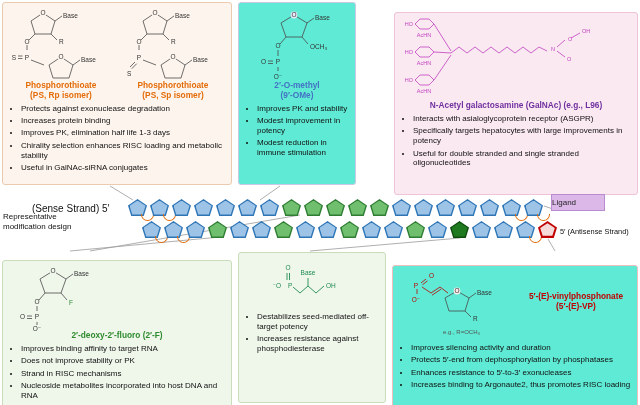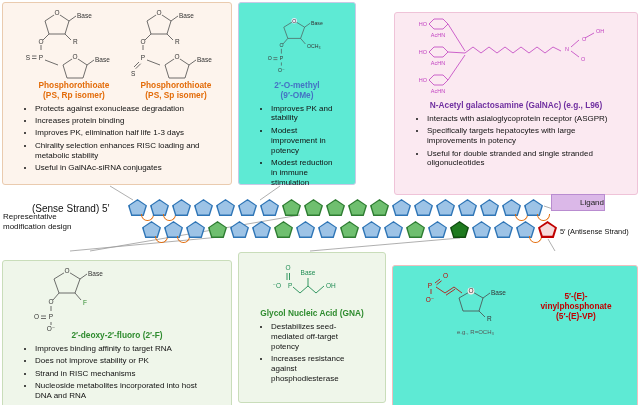--- a/index.html
+++ b/index.html
@@ -1,20 +1,20 @@
 <!DOCTYPE html>
 <html><head>
 <meta charset="utf-8">
 <style>
   html,body{margin:0;padding:0;background:#fff}
   body{font-family:"Liberation Sans","DejaVu Sans",sans-serif;color:#222}
   #figure{position:relative;width:640px;height:405px;background:#fff;overflow:hidden}
 
   
-  .panel{position:absolute;box-sizing:border-box;border:1px solid;border-radius:3px;padding:4px 20px;z-index:2}
+  .panel{position:absolute;box-sizing:border-box;border:1px solid;border-radius:3px;padding:4px 6px;z-index:2}
   .p-ps {left:2px;  top:2px;  width:230px;height:183px;background:#FDF4ED;border-color:#EACBAF}
   .p-ome{left:238px;top:2px;  width:118px;height:183px;background:#5eead4;border-color:#C9C9E6}
   .p-gal{left:394px;top:12px;  width:244px;height:183px;background:#FBE9F1;border-color:#EFC3D8}
   .p-f  {left:2px;  top:260px;width:230px;height:151px;background:#EFF6EA;border-color:#C9DDBA}
   .p-gna{left:238px;top:252px;width:148px;height:151px;background:#EFF6EA;border-color:#C9DDBA}
   .p-vp {left:392px;top:265px;width:246px;height:151px;background:#5eead4;border-color:#EFBFBF}
 
   .plabel{font-weight:bold;font-size:8.3px;line-height:1.18;text-align:center}
   .c-or{color:#E36C0A}.c-bl{color:#4472C4}.c-pu{color:#7030A0}.c-gr{color:#2E8B2E}.c-rd{color:#C00000}
 
@@ -28,21 +28,21 @@
   .vp-top{display:flex;align-items:flex-start}
   .vp-top .plabel{flex:1;margin-top:22px}
 
   
   .mid-label{position:absolute;z-index:3;color:#111}
   #sense-label{left:32px;top:203px;width:96px;text-align:left;font-size:10px}
   #design-label{left:3px;top:212px;width:92px;font-size:8px;line-height:1.25}
   #antisense-label{left:560px;top:227px;font-size:7.4px;white-space:nowrap}
   #ligand{position:absolute;left:551px;top:194px;width:52px;height:15px;z-index:3;
           background:#DBB8E8;border:1px solid #B98CD0;border-radius:0;
-          font-size:8px;text-align:right;line-height:15px;color:#222}
+          font-size:8px;text-align:left;line-height:15px;color:#222}
 
   .strand{position:absolute;display:flex;gap:3px;z-index:3}
   #sense-cells{left:128px;top:199px}
   #antisense-cells{left:142px;top:221px}
   .cell{position:relative;width:19px;height:17px;flex:0 0 auto}
   .pent,.pent-in{clip-path:polygon(50% 0,100% 38%,83% 100%,17% 100%,0 38%)}
   .pent{position:absolute;left:0;top:0;right:0;bottom:0;background:#2E75B6}
   .pent-in{position:absolute;left:1.5px;top:1.5px;right:1.5px;bottom:1.5px;background:#9DC3E6}
   .t-g  .pent{background:#2E7D32}.t-g  .pent-in{background:#6FBF6F}
   .t-dg .pent{background:#0F4D0F}.t-dg .pent-in{background:#1F7A1F}
@@ -467,23 +467,20 @@
         </g>
         <g font-size="6.5" fill="#1F8C54">
           <text x="14" y="31" text-anchor="end">⁻O</text>
           <text x="21" y="31">P</text>
           <text x="21" y="13" text-anchor="middle">O</text>
           <text x="41" y="18" text-anchor="middle">Base</text>
           <text x="59" y="31">OH</text>
         </g>
       </svg>
     </div>
-    <div class="plabel c-gr">
-      <span>Glycol Nucleic Acid (GNA)</span>
-    </div>
     <ul class="bullets">
       <li>Destabilizes seed-mediated off-target potency</li>
       <li>Increases resistance against phosphodiesterase</li>
     </ul>
   </div>
 
   <div class="panel p-vp">
     <div class="vp-top">
       <svg class="struct" width="122" height="70" viewBox="0 0 122 70">
         <g stroke="#C00000" stroke-width="0.8" fill="none">
@@ -509,15 +506,21 @@
           <text x="78" y="25" fill="#333">Base</text>
           <text x="74" y="51" fill="#333">R</text>
           <text x="44" y="64" fill="#555" font-size="6">e.g., R=OCH₃</text>
         </g>
       </svg>
       <div class="plabel c-rd">
         <span>5′-(E)-vinylphosphonate</span><br>
         <span>(5′-(E)-VP)</span>
       </div>
     </div>
+    <ul class="bullets">
+      <li>Improves silencing activity and duration</li>
+      <li>Protects 5′-end from dephosphorylation by phosphatases</li>
+      <li>Enhances resistance to 5′-to-3′ exonucleases</li>
+      <li>Increases binding to Argonaute2, thus promotes RISC loading</li>
+    </ul>
   </div>
 
 </div>
 
 </body></html>

